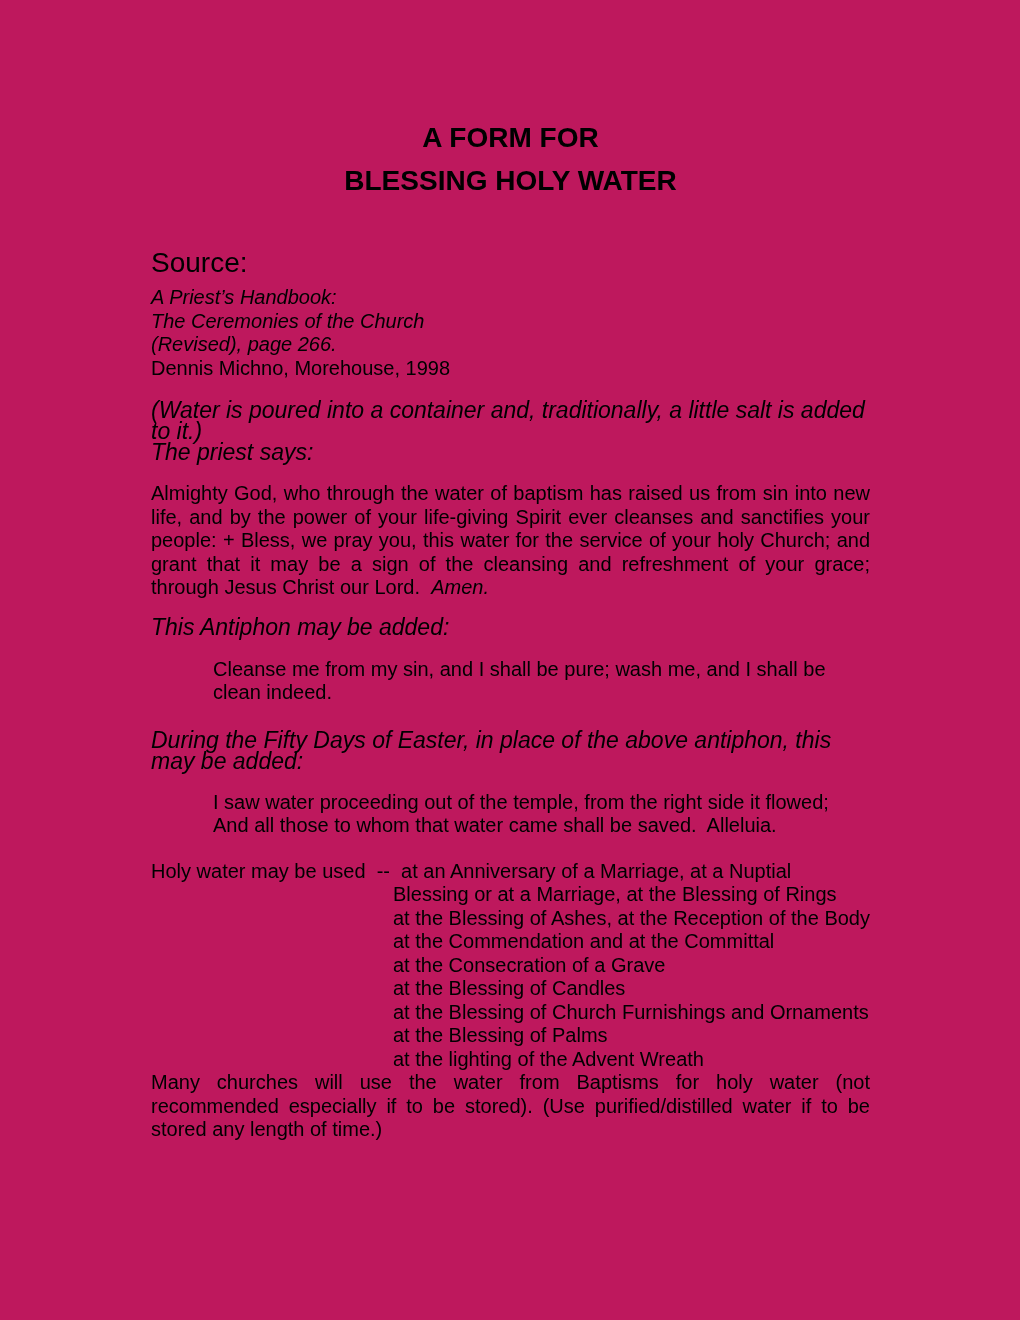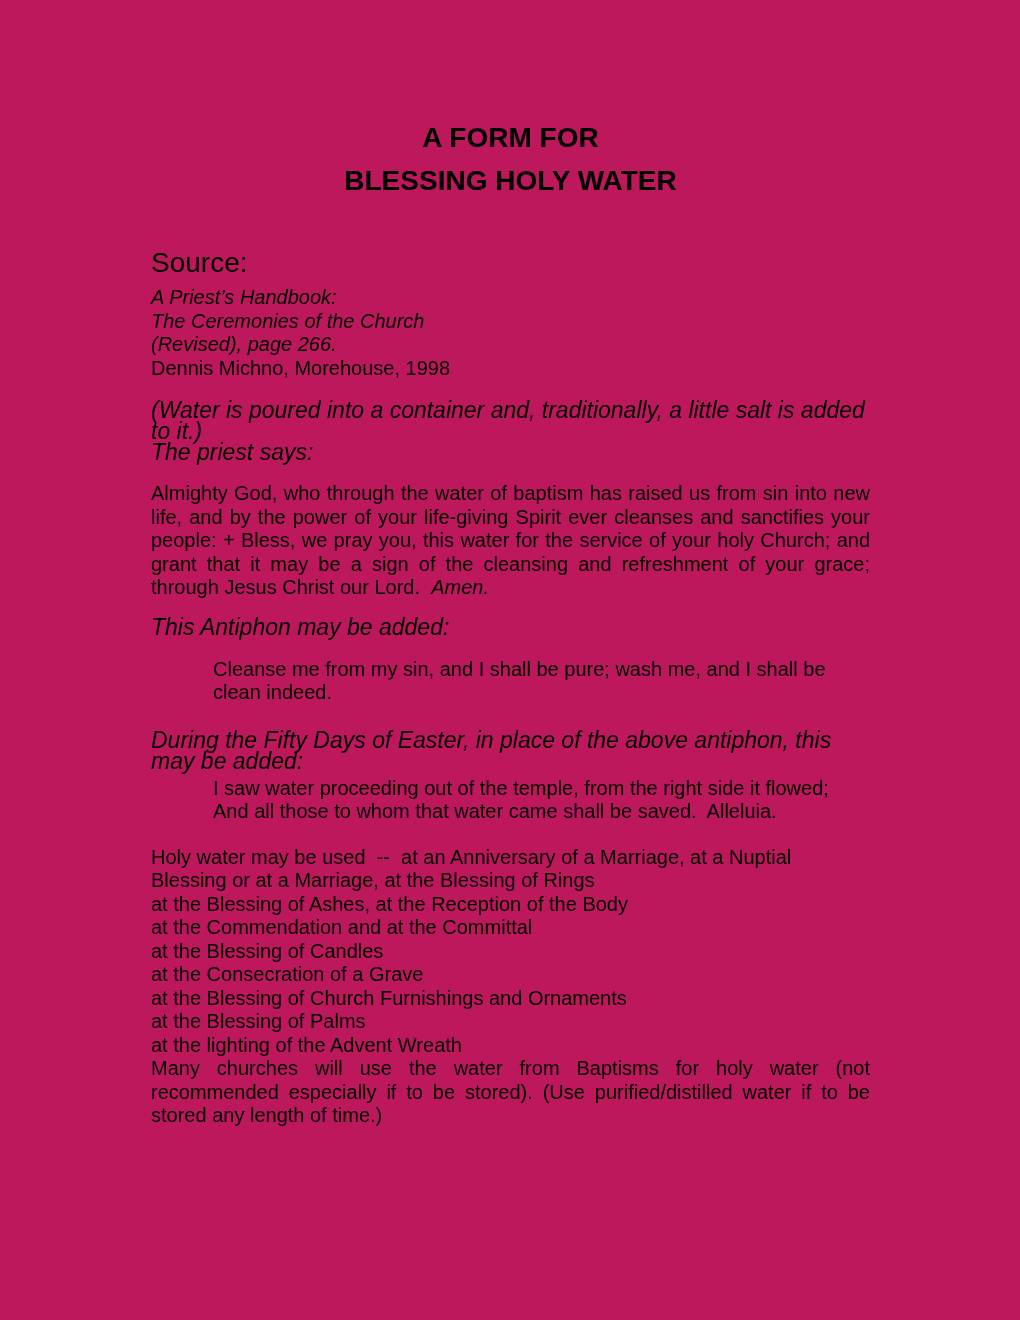--- a/index.html
+++ b/index.html
@@ -43,23 +43,23 @@
   .rubric-water   { margin-top: 20px; }
   .rubric-priest  { }
   .rubric-antiphon{ margin-top: 17px; }
   .rubric-easter  { margin-top: 25px; }
   .prayer {
     margin: 19px 0 0 0;
     text-align: justify;
     text-justify: inter-word;
   }
   .blockquote { margin: 20px 0 0 62px; }
-  .blockquote-easter { margin-top: 5px; }
+  .blockquote-easter { margin-top: 19px; }
   .usage { margin-top: 22px; }
-  .usage-cont { }
+  .usage-cont { margin-left: 242px; }
   .closing {
     margin: 0;
     text-align: justify;
     text-justify: inter-word;
   }
 </style>
 </head>
 <body>
 
 <div class="page">
@@ -96,22 +96,22 @@
   <div class="blockquote blockquote-easter">
     <div>I saw water proceeding out of the temple, from the right side it flowed;</div>
     <div>And all those to whom that water came shall be saved.&nbsp; Alleluia.</div>
   </div>
 
   <div class="usage">
     <div>Holy water may be used&nbsp; --&nbsp; at an Anniversary of a Marriage, at a Nuptial</div>
     <div class="usage-cont">Blessing or at a Marriage, at the Blessing of Rings</div>
     <div class="usage-cont">at the Blessing of Ashes, at the Reception of the Body</div>
     <div class="usage-cont">at the Commendation and at the Committal</div>
+    <div class="usage-cont">at the Consecration of a Grave</div>
     <div class="usage-cont">at the Blessing of Candles</div>
-    <div class="usage-cont">at the Consecration of a Grave</div>
     <div class="usage-cont">at the Blessing of Church Furnishings and Ornaments</div>
     <div class="usage-cont">at the Blessing of Palms</div>
     <div class="usage-cont">at the lighting of the Advent Wreath</div>
   </div>
 
   <p class="closing">Many churches will use the water from Baptisms for holy water (not recommended especially if to be stored). (Use purified/distilled water if to be stored any length of time.)</p>
 
 </div>
 
 </body></html>

